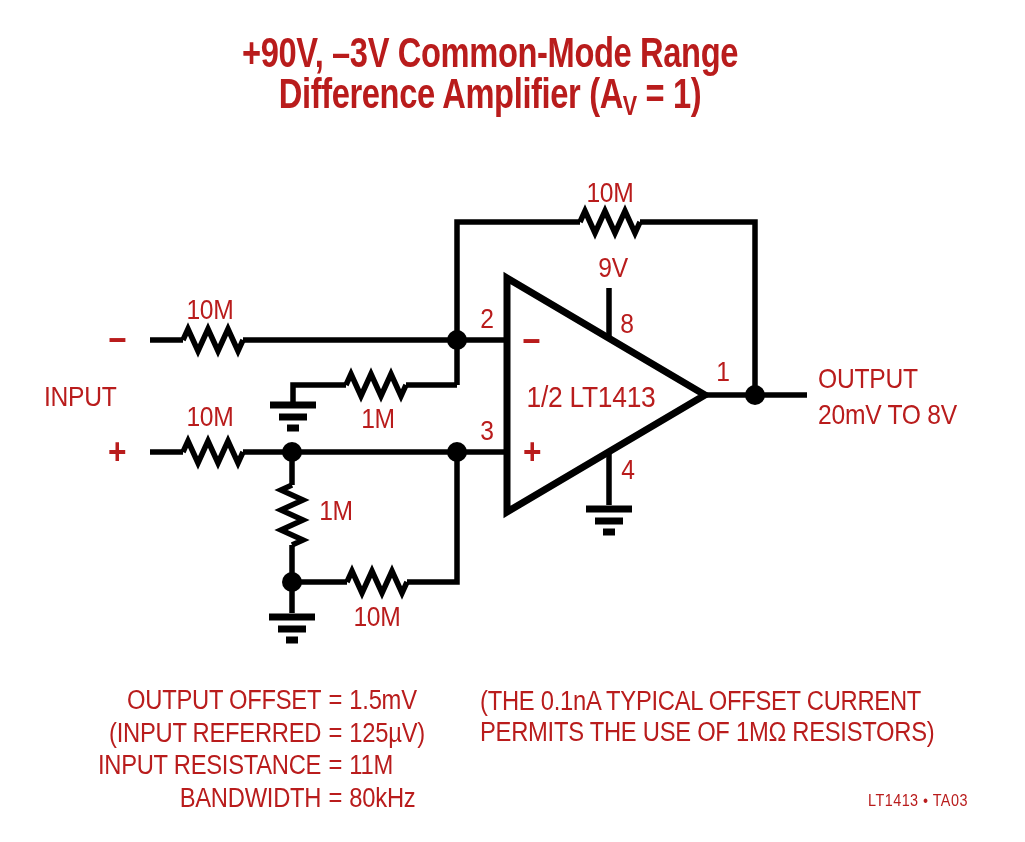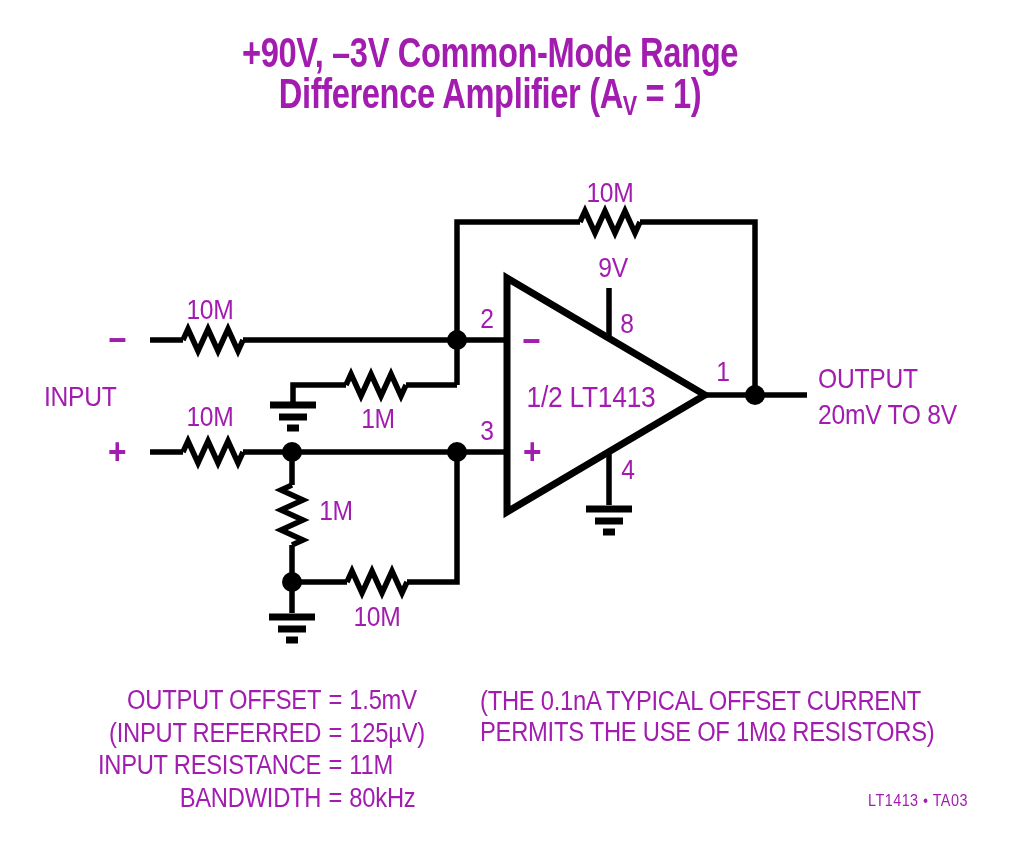--- a/index.html
+++ b/index.html
@@ -1,17 +1,17 @@
 <!DOCTYPE html>
 <html><head>
 <meta charset="utf-8">
 <style>
   html,body{margin:0;padding:0;background:#fff;}
   #stage{position:relative;width:1025px;height:834px;background:#fff;overflow:hidden;
-         font-family:"Liberation Sans",sans-serif;color:#a21caf;}
+         font-family:"Liberation Sans",sans-serif;color:#b91c1c;}
   #wires-svg{position:absolute;left:0;top:0;}
   .lbl{position:absolute;white-space:nowrap;font-size:28px;line-height:1;letter-spacing:-0.3px;}
   .c{transform:translate(-50%,-50%) scaleX(0.88);}
   .l{transform:translateY(-50%) scaleX(0.88);transform-origin:left center;}
   .title{position:absolute;left:490px;white-space:nowrap;font-weight:bold;font-size:43px;
          line-height:1;transform:translate(-50%,-50%) scaleX(0.76);letter-spacing:-0.5px;}
   .sub{font-size:0.66em;vertical-align:-0.25em;}
   .sign{font-size:36px;font-weight:bold;}
   .opname{font-size:30px;}
   .specs{position:absolute;left:88px;top:684px;display:grid;

